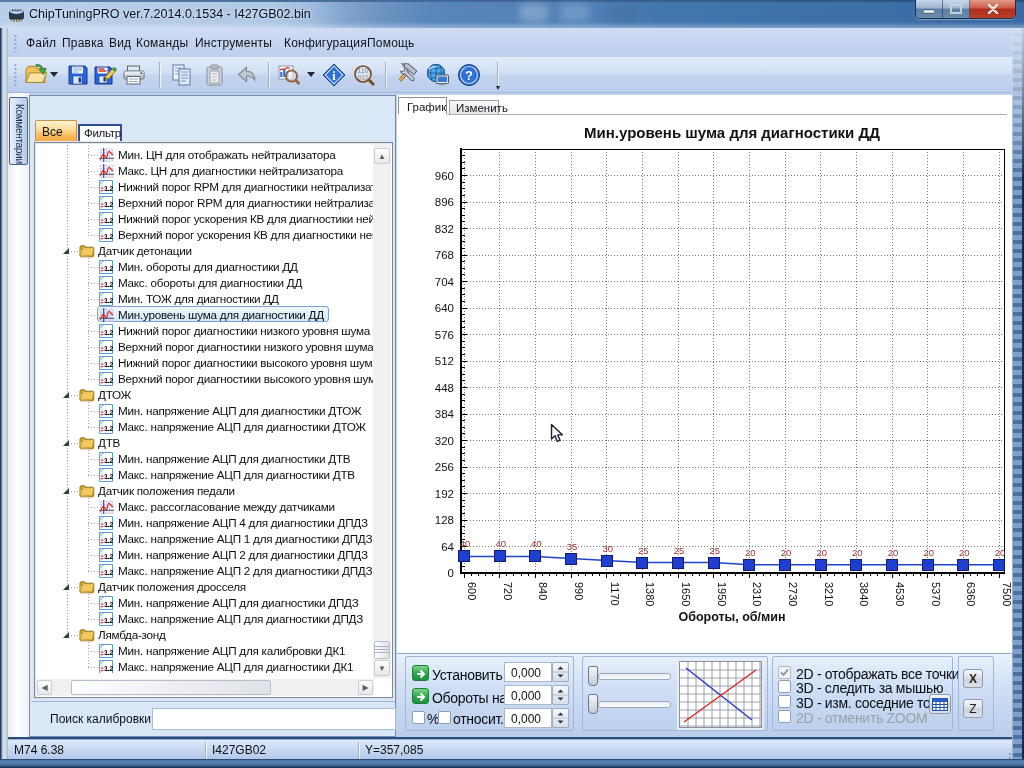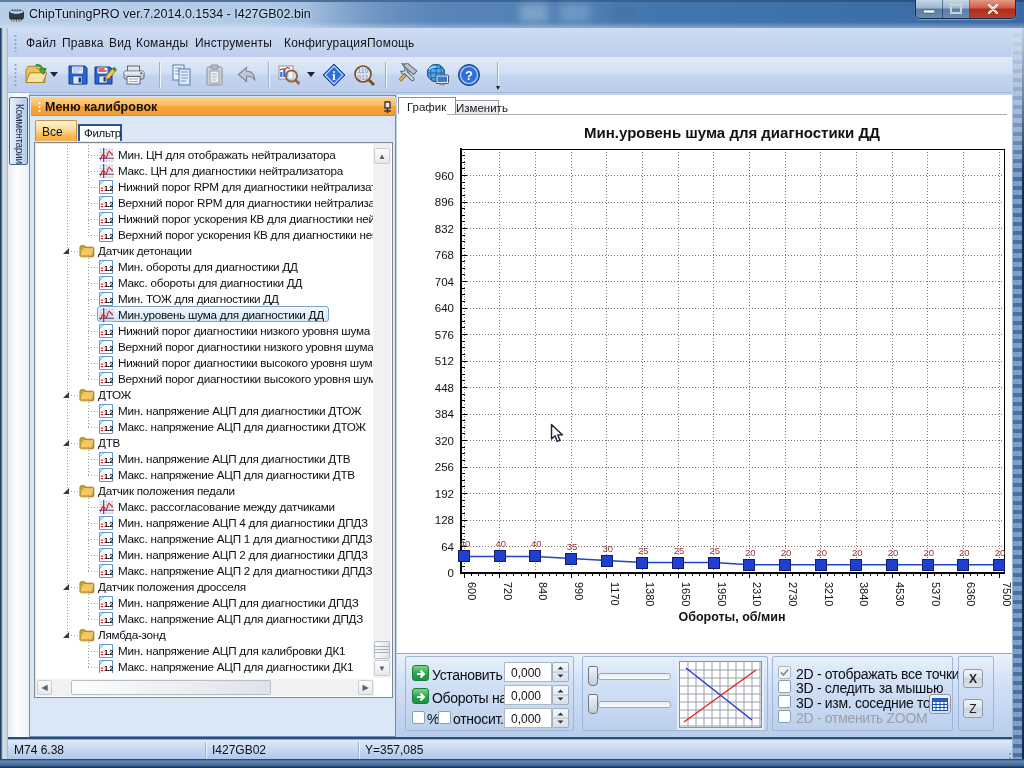--- a/index.html
+++ b/index.html
@@ -40,21 +40,21 @@
 .vguide{position:absolute;width:1px;background-image:linear-gradient(180deg,#9aa0a8 1px,rgba(0,0,0,0) 1px);background-size:1px 3px}
 .hguide{position:absolute;height:1px;background-image:linear-gradient(90deg,#9aa0a8 1px,rgba(0,0,0,0) 1px);background-size:3px 1px}
 .sel{position:absolute;border:1px solid #7da2ce;border-radius:3px;background:linear-gradient(180deg,#f2f8fd,#d1e6f8)}
 .sb{position:absolute;background:#f1f1f3}
 .sbtn{position:absolute;background:linear-gradient(180deg,#fdfdfd,#e8e8ea);border:1px solid #c9cdd4;border-radius:2px;color:#5a6066}
 .thumb{position:absolute;background:linear-gradient(90deg,#fdfdfd,#dfe2e8);border:1px solid #b8bec8;border-radius:2px}
 #search{position:absolute;left:1px;top:605px;width:364px;height:35px;background:#d9e7f6;border-top:1px solid #9eb6d6}
 #search label{position:absolute;left:19px;top:10px;font-size:12px;color:#0d1117}
 #searchinp{position:absolute;left:121px;top:6px;width:244px;height:22px;background:#fff;border:1px solid #a9bed4}
 #rpanel{left:397px;top:95px;width:615px;height:642px;background:#fff}
-#rtabG{position:absolute;left:1px;top:2px;width:58px;height:17px;background:#fff;border:1px solid #8a8f96;border-bottom:none;padding:3px 0 0 8px;z-index:2;font-size:11.5px;color:#14181d}
+#rtabG{position:absolute;left:1px;top:2px;width:49px;height:17px;background:#fff;border:1px solid #8a8f96;border-bottom:none;padding:3px 0 0 8px;z-index:2;font-size:11.5px;color:#14181d}
 #rtabT{position:absolute;left:52px;top:5px;width:50px;height:14px;background:linear-gradient(180deg,#f8f8f8,#e6e7e9);border:1px solid #999da4;border-bottom:none;padding:1px 0 0 6px;font-size:11.5px;color:#14181d}
 #rtabline{position:absolute;left:50px;top:19px;width:560px;height:1px;background:#a9adb3}
 #bpanel{left:397px;top:653px;width:615px;height:84px;background:linear-gradient(180deg,#e9f1fc 0%,#cfdff5 40%,#b9cdeb 100%);border-top:1px solid #8fa8cc}
 .gbox{position:absolute;border:1px solid #9fb6d8;border-radius:2px}
 .greenbtn{position:absolute;width:17px;height:16px;border:1px solid #1d7c35;border-radius:3px;background:linear-gradient(180deg,#7fd488,#2aa44e 55%,#1f9140)}
 .lbl{position:absolute;font-size:14px;color:#0a0e13;white-space:nowrap;letter-spacing:-0.3px}
 .inp{position:absolute;width:48px;height:20px;background:#fff;border:1px solid #abb8c8;font-size:12px;color:#111;padding:3px 0 0 6px}
 .spin{position:absolute;width:17px;height:20px;border:1px solid #9daec2;background:linear-gradient(180deg,#f4f7fa,#d8dfe8);border-radius:2px}
 .cb{position:absolute;width:13px;height:13px;background:#fff;border:1px solid #8e9fb5;border-radius:2px}
 .slider-track{position:absolute;height:7px;background:linear-gradient(180deg,#e9edf2,#fafbfc);border:1px solid #9aa8bb;border-radius:3px}
@@ -206,31 +206,20 @@
     <text x="12" y="17" font-size="13" font-weight="bold" fill="#fff" text-anchor="middle">?</text>
   </svg>
 <div class="tsep" style="left:497px"></div>
 <div class="abs" style="left:496px;top:83px;width:7px;height:7px;font-size:8px;color:#223">▾</div>
 <div class="abs" id="client"></div>
 <div class="abs" id="lstrip"></div>
 <div class="abs" id="commtab">
     <div>Комментарии</div>
   </div>
 <div class="abs" id="lpanel">
-<div id="lphead">
-      <div class="grip" style="left:7px;top:4px;height:12px;background-image:radial-gradient(circle at 1.5px 2px,#fff 1px,rgba(0,0,0,0) 1.2px)"></div>
-      <b>Меню калибровок</b>
-<svg style="position:absolute;left:351px;top:3px" width="11" height="14" viewBox="0 0 11 14">
-        <g stroke="#2a2a2a" stroke-width="1.3" fill="none">
-          <path d="M5.5 1v12"></path>
-          <path d="M2 11h7"></path>
-          <rect x="3" y="2" width="5" height="6" fill="#e8edf3"></rect>
-        </g>
-      </svg>
-</div>
 <div id="tabAll">Все</div>
     <div id="tabFil">Фильтр</div>
 <div id="treebox">
 <div id="tree">
 <div class="vguide" style="left:31px;top:0;height:490px"></div>
 <div class="vguide" style="left:52px;top:0;height:90px"></div>
 <div class="vguide" style="left:52px;top:110px;height:124px"></div>
 <div class="vguide" style="left:52px;top:254px;height:28px"></div>
 <div class="vguide" style="left:52px;top:302px;height:28px"></div>
 <div class="vguide" style="left:52px;top:350px;height:76px"></div>
@@ -594,20 +583,24 @@
 <div class="sbtn" style="left:1px;top:4px;width:16px;height:16px;text-align:center;font-size:8px;line-height:15px">▲</div>
 <div class="thumb" style="left:1px;top:497px;width:16px;height:18px;background-image:linear-gradient(180deg,rgba(0,0,0,0) 4px,#aab2bd 4px,#aab2bd 5px,rgba(0,0,0,0) 5px,rgba(0,0,0,0) 7px,#aab2bd 7px,#aab2bd 8px,rgba(0,0,0,0) 8px,rgba(0,0,0,0) 10px,#aab2bd 10px,#aab2bd 11px,rgba(0,0,0,0) 11px),linear-gradient(90deg,#fdfdfd,#dfe2e8)"></div>
 <div class="sbtn" style="left:1px;top:516px;width:16px;height:16px;text-align:center;font-size:8px;line-height:15px">▼</div>
 </div>
 <div class="sb" style="left:1px;bottom:1px;width:338px;height:17px">
 <div class="sbtn" style="left:1px;top:1px;width:15px;height:15px;text-align:center;font-size:8px;line-height:14px">◀</div>
 <div class="thumb" style="left:35px;top:1px;width:200px;height:15px"></div>
 <div class="sbtn" style="right:1px;top:1px;width:15px;height:15px;text-align:center;font-size:8px;line-height:14px">▶</div>
 </div>
 </div>
+<div id="search">
+      <label>Поиск калибровки</label>
+      <div id="searchinp"></div>
+    </div>
 </div>
 <div class="abs" id="rpanel">
 <div id="rtabG">График</div>
     <div id="rtabT">Изменить</div>
     <div id="rtabline"></div>
 <svg class="abs" style="left:0px;top:21px" width="615" height="540" viewBox="0 0 615 540" shape-rendering="crispEdges">
       <text x="335" y="22" font-size="15" font-weight="bold" fill="#111" text-anchor="middle" font-family="Liberation Sans">Мин.уровень шума для диагностики ДД</text>
       <line x1="64" y1="430.5" x2="607" y2="430.5" stroke="#767676" stroke-width="1" stroke-dasharray="1 2"></line>
       <line x1="64" y1="404.0" x2="607" y2="404.0" stroke="#767676" stroke-width="1" stroke-dasharray="1 2"></line>
       <line x1="64" y1="377.5" x2="607" y2="377.5" stroke="#767676" stroke-width="1" stroke-dasharray="1 2"></line>

